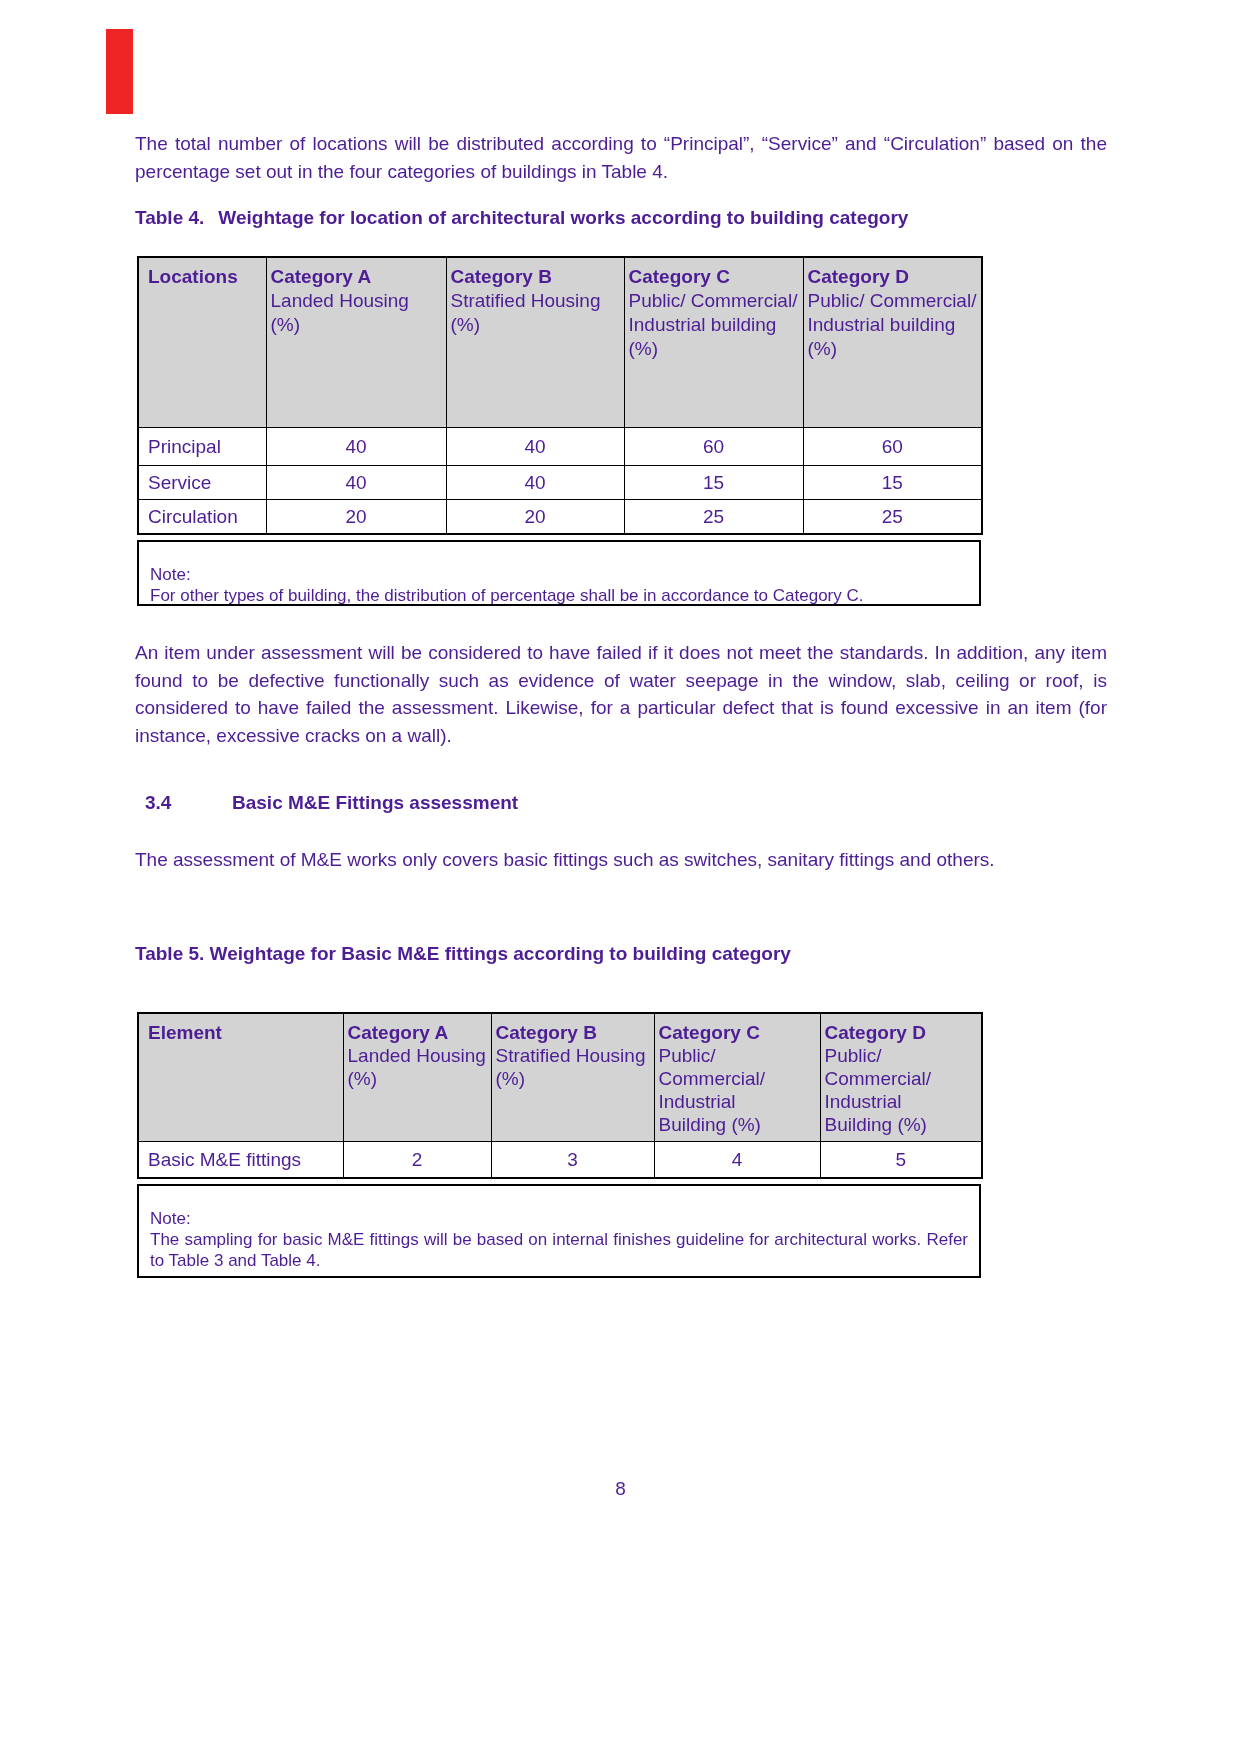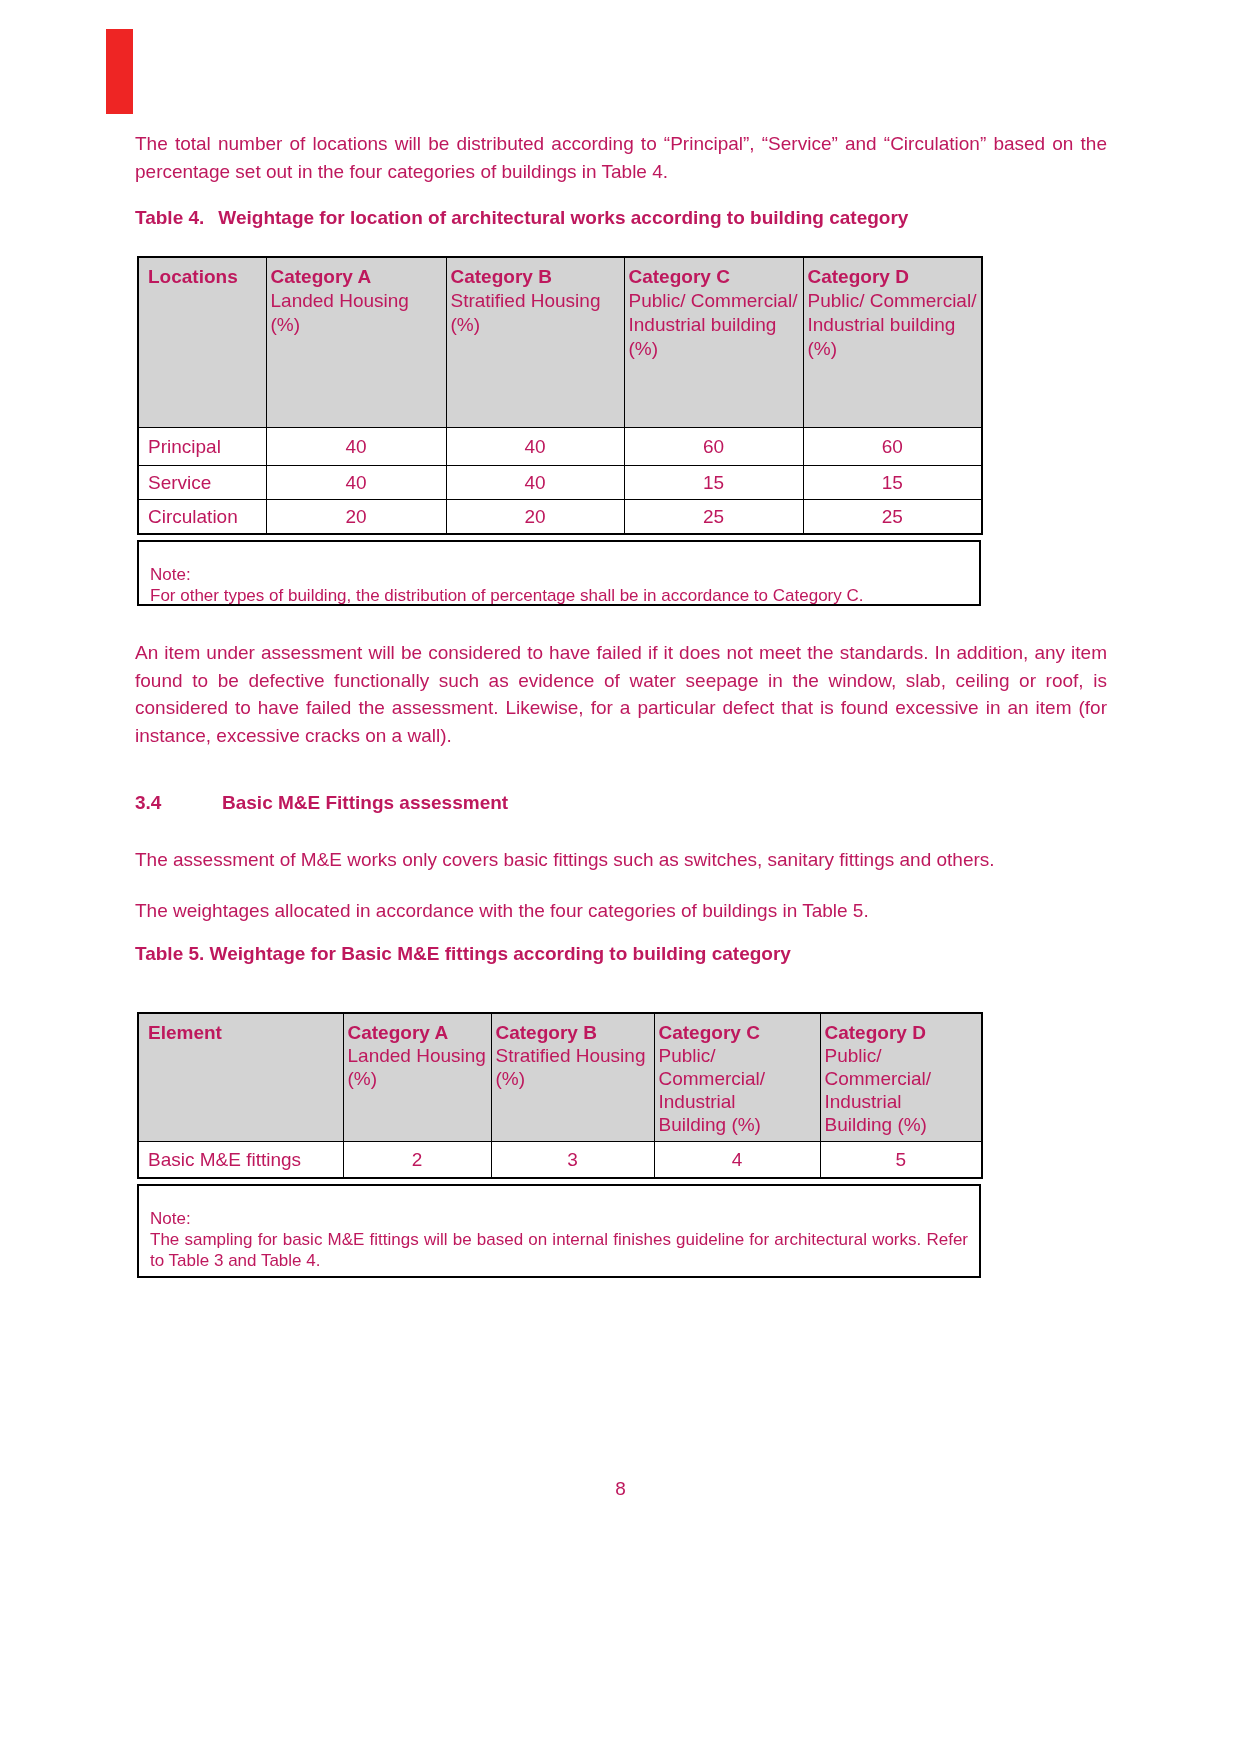--- a/index.html
+++ b/index.html
@@ -2,21 +2,21 @@
 <html><head>
 <meta charset="utf-8">
 <style>
   html,body{margin:0;padding:0;background:#ffffff;}
   .page{
     position:relative;
     width:1241px;
     height:1755px;
     background:#ffffff;
     font-family:"Liberation Sans","DejaVu Sans",sans-serif;
-    color:#be185d;
+    color:#4c1d95;
     overflow:hidden;
   }
   .red-bar{
     position:absolute;
     left:106px;top:29px;width:27px;height:85px;
     background:#ee2524;
   }
   .body-text{
     position:absolute;
     left:135px;width:972px;
@@ -39,21 +39,21 @@
   .pos-t5cap{top:943px;}
   .cap-text{margin-left:14px;}
   .heading{
     position:absolute;
     left:135px;
     top:792px;
     font-size:19px;
     font-weight:bold;
     display:flex;
   }
-  .heading .sec-num{width:87px;}
+  .heading .sec-num{width:87px;margin-left:10px;}
   .tbl-block{position:absolute;left:137px;width:844px;}
   .pos-t4{top:256px;}
   .pos-t5{top:1012px;}
   table.doc{
     border-collapse:collapse;
     table-layout:fixed;
     width:844px;
     border:2px solid #000;
     font-size:19px;
     padding-left:44px;
@@ -189,21 +189,20 @@
 
   <p class="body-text pos-p2">An item under assessment will be considered to have failed if it does not meet the standards. In addition, any item found to be defective functionally such as evidence of water seepage in the window, slab, ceiling or roof, is considered to have failed the assessment. Likewise, for a particular defect that is found excessive in an item (for instance, excessive cracks on a wall).</p>
 
   <div class="heading">
     <span class="sec-num">3.4</span>
     <span>Basic M&amp;E Fittings assessment</span>
   </div>
 
   <p class="body-text pos-p3">The assessment of M&amp;E works only covers basic fittings such as switches, sanitary fittings and others.</p>
 
-  <p class="body-text pos-p4">The weightages allocated in accordance with the four categories of buildings in Table 5.</p>
 
   <div class="caption pos-t5cap">Table 5. Weightage for Basic M&amp;E fittings according to building category</div>
 
   <div class="tbl-block pos-t5">
     <table class="doc t5">
       <colgroup>
         <col style="width:205px">
           <col style="width:148px">
           <col style="width:163px">
           <col style="width:166px">

